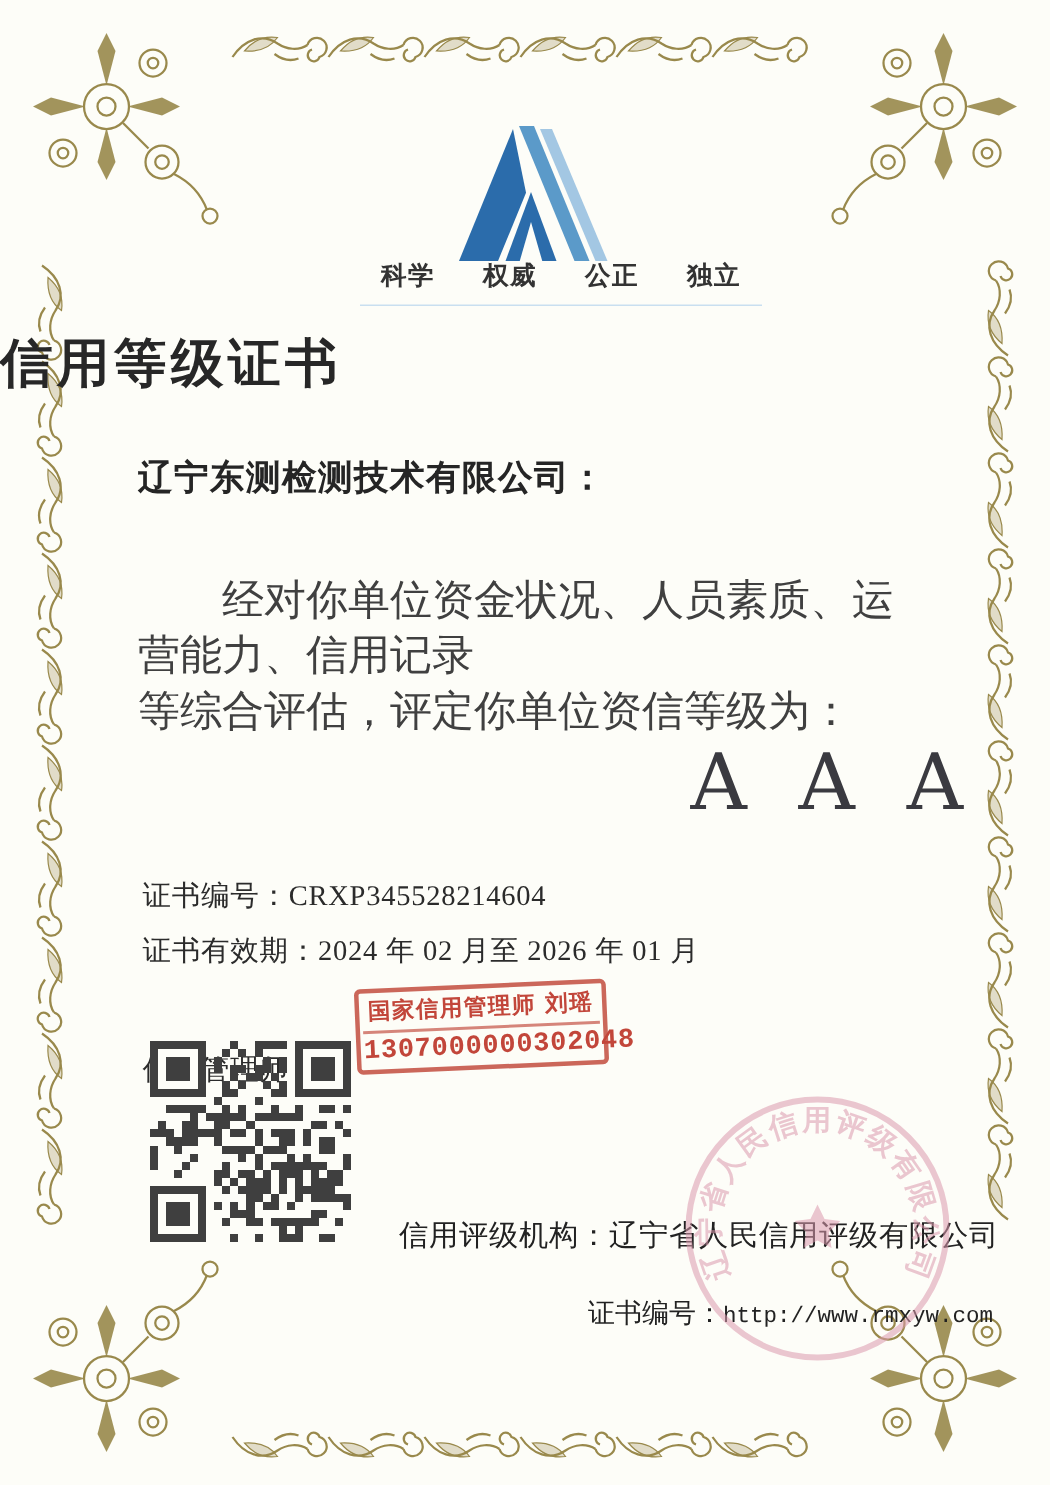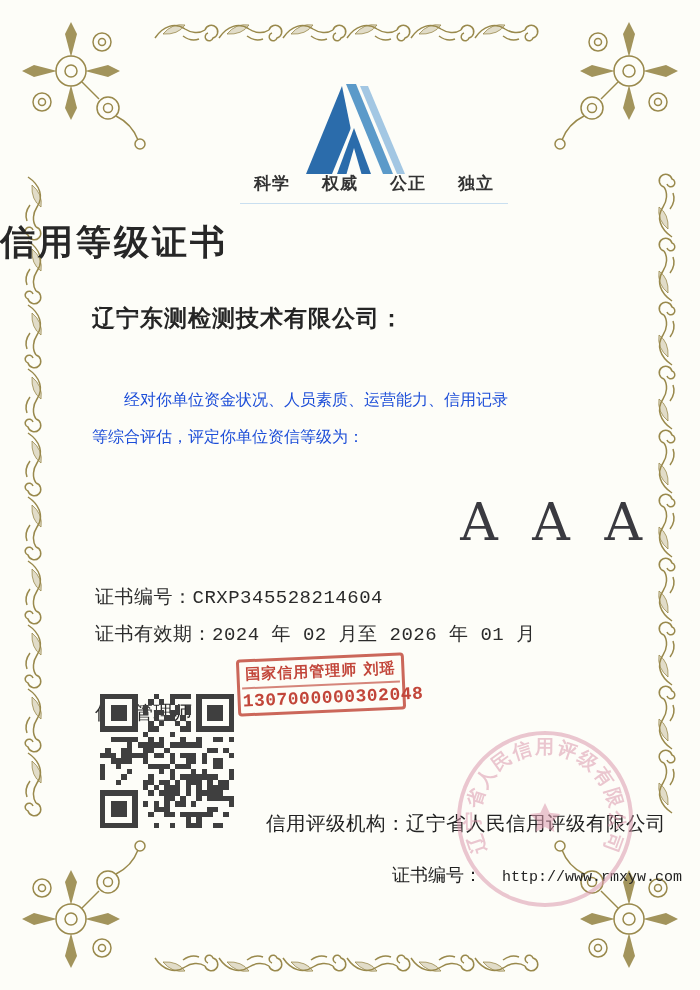--- a/index.html
+++ b/index.html
@@ -18,48 +18,48 @@
   #logo{left:300px;top:84px;z-index:2;}
   
   .slogan{left:0;right:0;top:172px;z-index:2;text-align:center;}
   .slogan-inner{
     display:inline-flex;column-gap:32px;font-size:17px;font-weight:700;color:#333;
     letter-spacing:1px;padding:0 14px 8px 14px;border-bottom:1px solid #c9dff0;
   }
   .title{left:0;right:0;top:219px;z-index:2;
     font-size:35px;font-weight:700;letter-spacing:3px;color:#272727;}
   .company{left:92px;top:303px;z-index:2;font-size:23px;font-weight:700;letter-spacing:1px;color:#252525;}
-  .bodytext{left:92px;width:530px;top:381px;z-index:2;font-size:16px;line-height:37px;color:#1d4ed8;}
+  .bodytext{left:92px;width:530px;top:381px;z-index:2;font-size:28px;line-height:37px;color:#404040;}
   .bodytext .indent{text-indent:2em;}
   .rating{left:0;right:0;top:492px;z-index:2;display:flex;justify-content:flex-end;align-items:baseline;color:#3a3a40;}
   .rating .letters{font-size:52px;letter-spacing:9px;margin-right:52px;}
   .rating .suffix{font-size:45px;letter-spacing:0;}
   .fieldline{z-index:2;font-size:19px;color:#2b2b2b;letter-spacing:.5px;white-space:nowrap;}
   #certno{left:95px;top:584px;}
   #validity{left:95px;top:621px;}
   #manager{left:95px;top:660px;margin-top:40px;}
-  .fieldline .val{font-family:Liberation Mono, monospace;}
+  .fieldline .val{font-family:Liberation Serif, serif;}
   
   #qr{left:100px;top:694px;width:134px;height:134px;z-index:2;}
   
   .stamp{
     left:237px;top:656px;width:158px;z-index:4;transform:rotate(-2.5deg);
     border:3px solid rgba(192,69,55,.82);border-radius:4px;
     color:#c2463a;text-align:center;padding:3px 2px 2px 2px;background:rgba(255,250,248,.08);
   }
   .stamp .l1{font-size:15px;font-weight:700;letter-spacing:1px;white-space:nowrap;
     border-bottom:2px solid rgba(192,69,55,.65);padding-bottom:3px;margin-bottom:2px;}
   .stamp .l2{font-family:"Liberation Mono","DejaVu Sans Mono",monospace;font-size:18px;font-weight:700;
     letter-spacing:.5px;white-space:nowrap;}
   
   #seal{left:450px;top:724px;z-index:5;opacity:.55;}
   
   .agency{left:266px;top:810px;z-index:2;font-size:19.5px;color:#222;letter-spacing:.5px;white-space:nowrap;}
   .verify{left:392px;top:863px;z-index:2;font-size:18px;color:#222;white-space:nowrap;}
-  .verify .url{font-family:"Liberation Mono","DejaVu Sans Mono",monospace;font-size:15px;margin-left:20px;}
+  .verify .url{font-family:"Liberation Mono","DejaVu Sans Mono",monospace;font-size:15px;}
 </style>
 </head>
 <body>
 
 <div class="cert">
 
   <svg id="borderlayer" xmlns="http://www.w3.org/2000/svg">
     <defs>
       <g id="eu">
         <path class="st" d="M2,18 C10,6 22,2 32,9 C38,13 46,14 52,10"></path>

